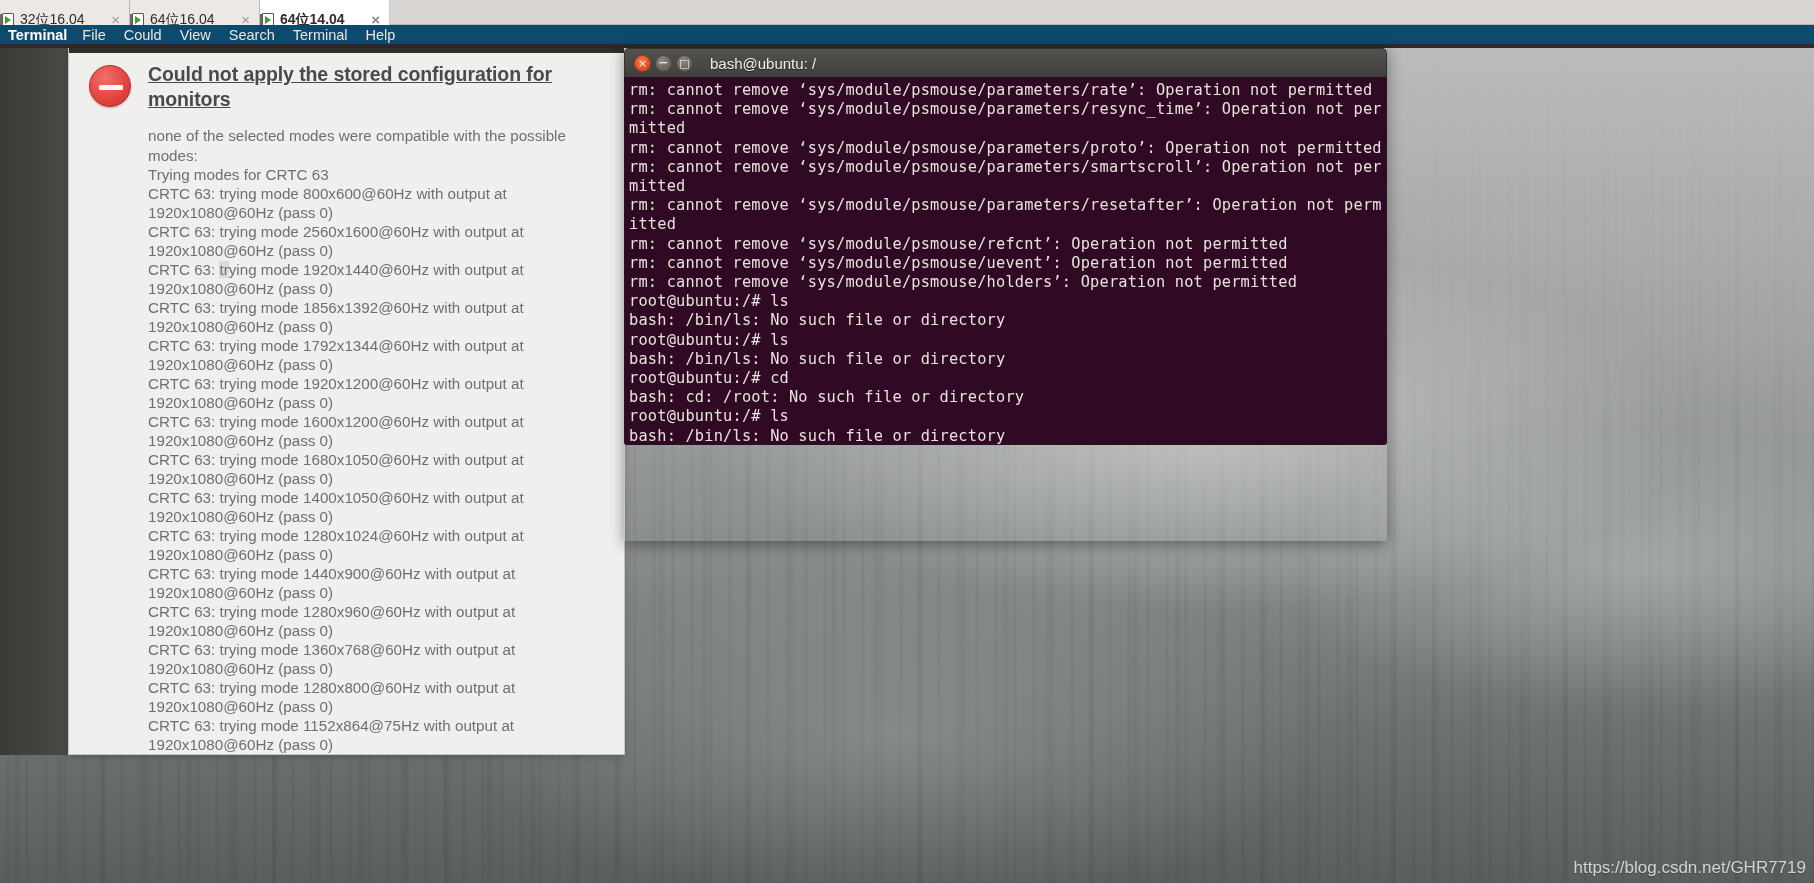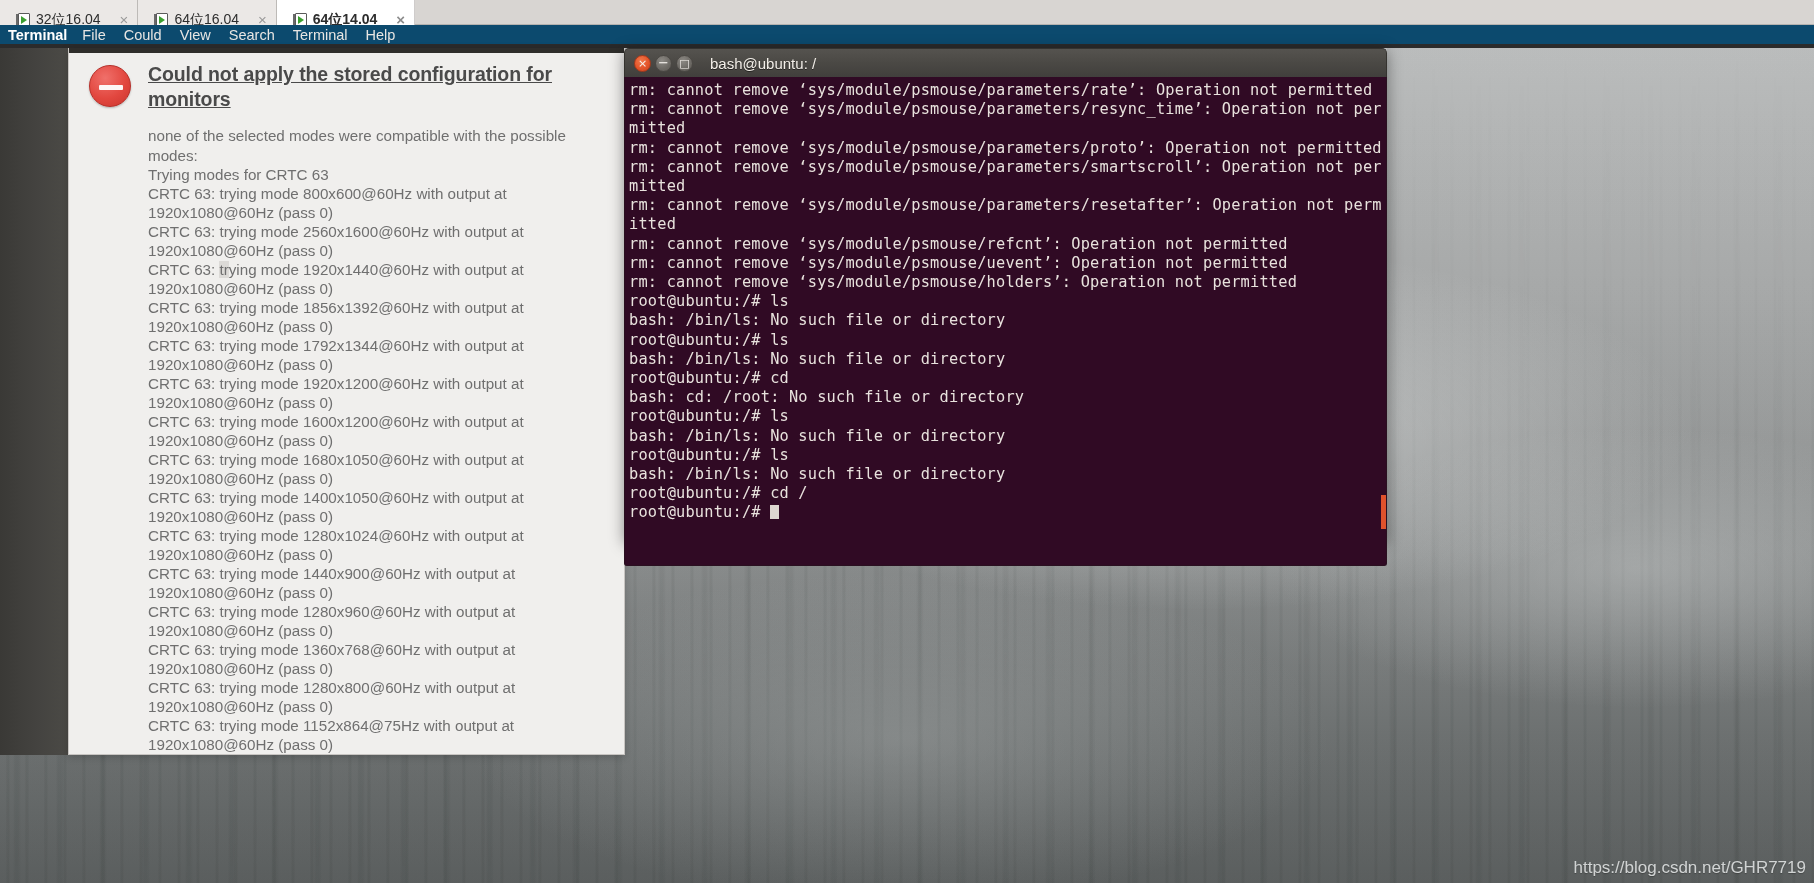--- a/index.html
+++ b/index.html
@@ -13,21 +13,21 @@
 
   
   .tabstrip {
     position: absolute; left: 0; top: 0; width: 1814px; height: 25px;
     background: #d8d5d2;
     border-bottom: 1px solid #b5b2af;
     display: flex; align-items: stretch;
   }
   .tab {
     display: flex; align-items: center; gap: 5px;
-    padding: 0 9px 0 16px;
+    padding: 0 9px 0 0;
     height: 39px;
     background: #ebe8e6;
     border-right: 1px solid #bdbab7;
     font-size: 14px; color: #2d2d2d;
     position: relative;
     min-width: 130px;
   }
   .tab.active {
     background: #ffffff;
     font-weight: bold;
@@ -177,21 +177,21 @@
     border: 1px solid #4b4844;
   }
   .wbtn .g { position: absolute; color: #f6f2ee; font-size: 11px; line-height: 15px; width: 100%; text-align: center; font-family: "DejaVu Sans", sans-serif; }
   .wbtn.min .g { font-size: 13px; line-height: 13px; }
   .term-title {
     color: #f3efe9; font-size: 15px; margin-left: 13px;
     font-family: "Liberation Sans", sans-serif;
     text-shadow: 0 1px 0 rgba(0,0,0,0.5);
   }
   .term-body {
-    height: 489px;
+    height: 368px;
     background: #300a24;
     border: 1px solid #2a1020; border-top: none;
     border-bottom-left-radius: 3px; border-bottom-right-radius: 3px;
     padding: 4px 0 0 2px;
     position: relative;
     overflow: hidden;
   }
   .term-line {
     font-family: "DejaVu Sans Mono", monospace;
     font-size: 15.3px;

